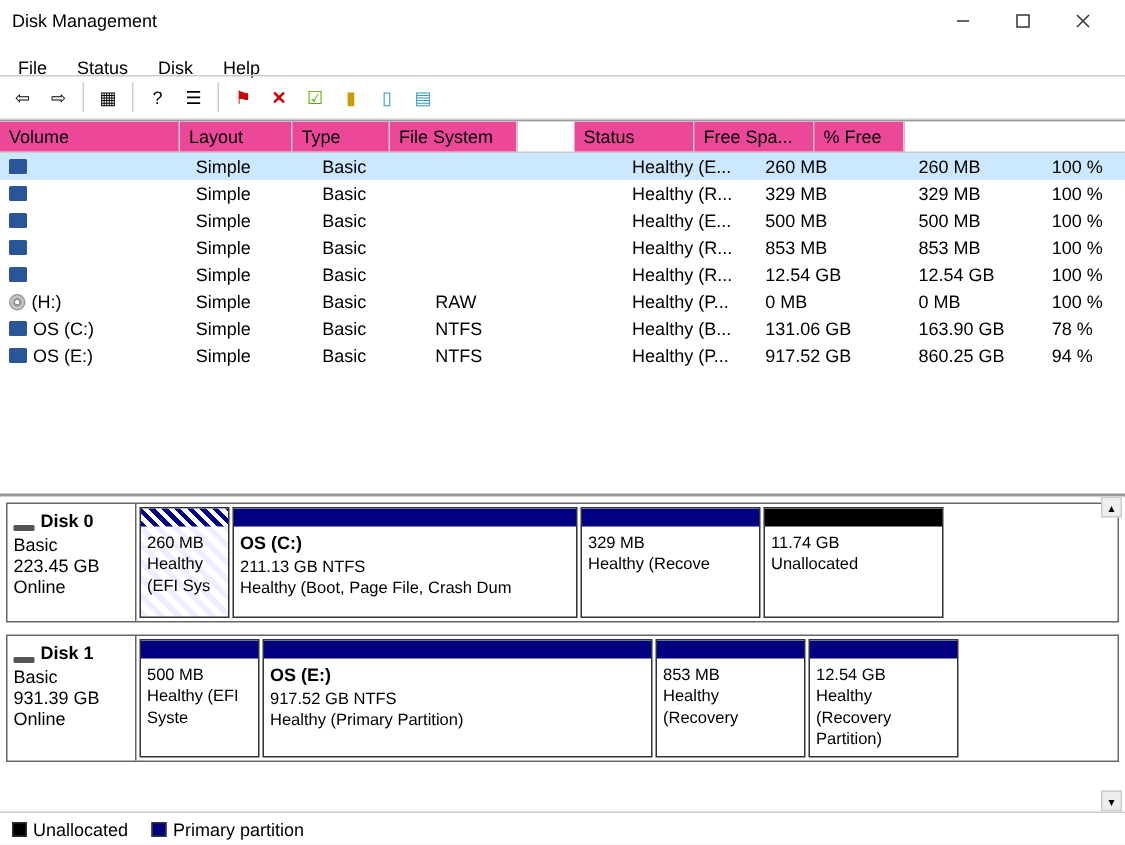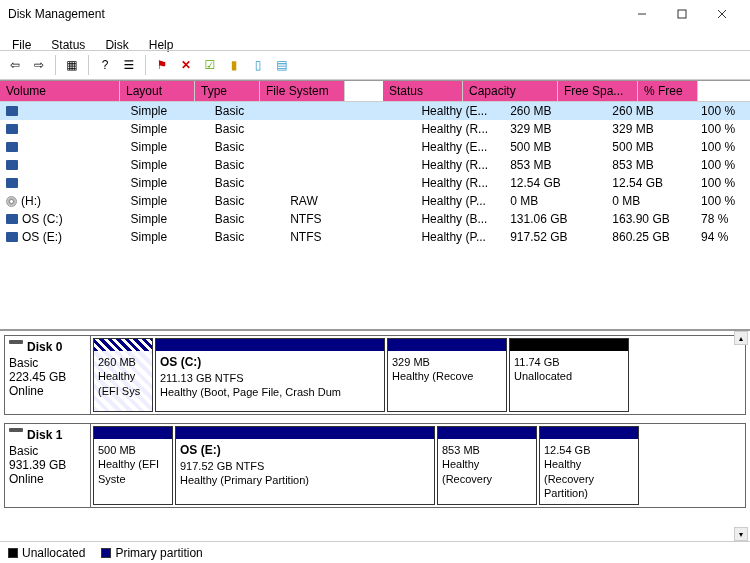--- a/index.html
+++ b/index.html
@@ -21,21 +21,21 @@
 .vol-row { display: flex; gap: 16px; }
 .vol-row.selected { background: #cce8ff; }
 .vol-row .col { padding: 2px 6px; overflow: hidden; white-space: nowrap; display: flex; align-items: center; gap: 4px; }
 .c-vol { width: 120px; } .c-lay { width: 75px; } .c-type { width: 65px; } .c-fs { width: 85px; }
 .c-stat { width: 80px; margin-left: 38px; } .c-cap { width: 95px; } .c-free { width: 80px; } .c-pct { width: 60px; }
 .vol-icon { width: 12px; height: 10px; background: #2a5599; border-radius: 1px; flex-shrink: 0; }
 .vol-icon.disc { border-radius: 50%; width: 11px; height: 11px; background: radial-gradient(circle, #fff 20%, #888 25%, #ccc 60%); border: 1px solid #999; }
 .disks-pane { flex: 1; overflow-y: auto; padding: 4px; position: relative; }
 .disk-row { display: flex; border: 1px solid #666; margin-bottom: 8px; min-height: 80px; }
 .disk-info { width: 86px; border-right: 1px solid #666; padding: 4px; display: flex; flex-direction: column; }
-.disk-name-row { display: flex; align-items: flex-start; gap: 4px; font-weight: bold; margin-bottom: 2px; }
+.disk-name-row { display: flex; align-items: flex-end; gap: 4px; font-weight: bold; margin-bottom: 2px; }
 .disk-icon { width: 14px; height: 4px; background: #555; border-radius: 1px; }
 .disk-parts { flex: 1; display: flex; gap: 2px; padding: 2px; }
 .part { border: 1px solid #333; display: flex; flex-direction: column; overflow: hidden; }
 .part-bar { height: 12px; flex-shrink: 0; }
 .part-bar.primary { background: #000080; }
 .part-bar.unalloc { background: #000; }
 .part-bar.efi { background: repeating-linear-gradient(45deg, #000080, #000080 3px, #fff 3px, #fff 6px); }
 .part-body { padding: 4px; font-size: 11px; line-height: 1.3; flex: 1; overflow: hidden; }
 .part.selected { background: repeating-linear-gradient(45deg, #eef, #eef 4px, #fff 4px, #fff 8px); }
 .legend { height: 22px; border-top: 1px solid #ccc; display: flex; align-items: center; padding: 0 8px; gap: 16px; font-size: 11px; }
@@ -117,21 +117,20 @@
   </div>
 
   <div class="content">
     <div class="volumes-pane">
       <div class="vol-header">
         <div class="col c-vol">Volume</div>
         <div class="col c-lay">Layout</div>
         <div class="col c-type">Type</div>
         <div class="col c-fs">File System</div>
         <div class="col c-stat">Status</div>
-        <div class="col c-cap">Capacity</div>
         <div class="col c-free">Free Spa...</div>
         <div class="col c-pct">% Free</div>
       </div>
       <div id="vol-rows">
           <div class="vol-row selected">
             <div class="col c-vol">
               <span class="vol-icon "></span>
               <span></span>
             </div>
             <div class="col c-lay">Simple</div>

